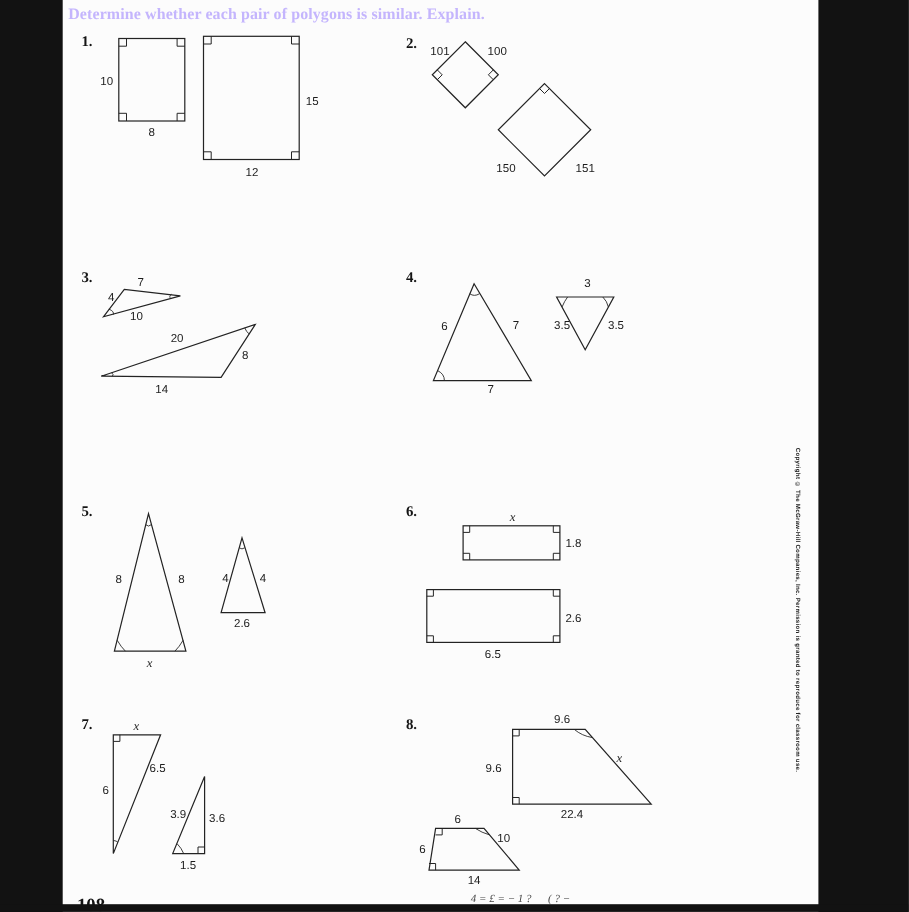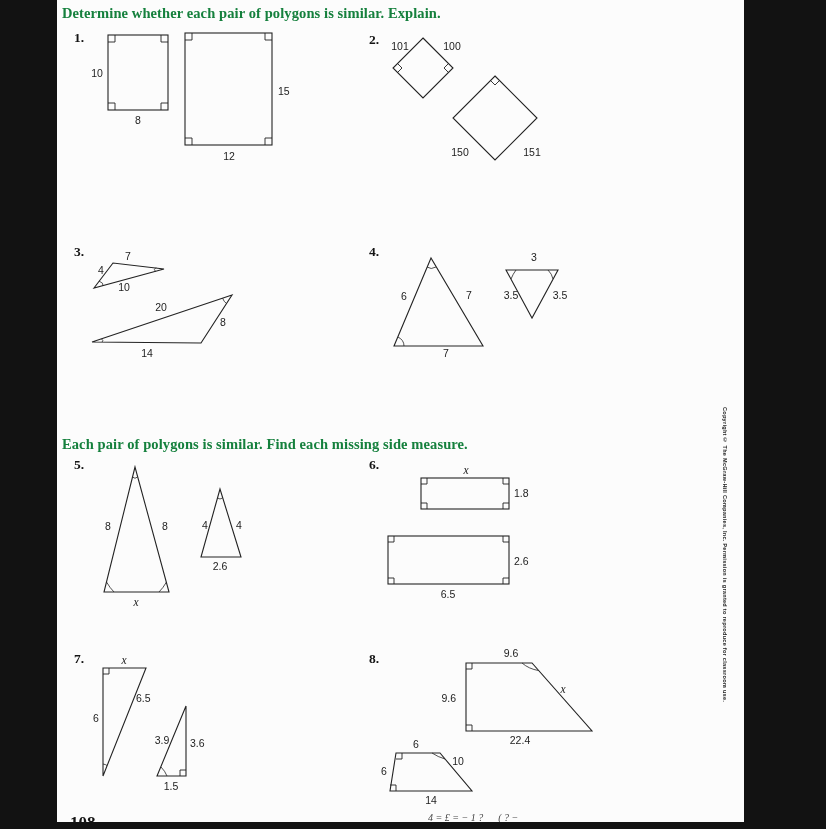--- a/index.html
+++ b/index.html
@@ -7,21 +7,21 @@
   .stage {
     position:relative; width:826px; height:829px;
     background:#121212; overflow:hidden;
     font-family:"Liberation Serif", serif; color:#1a1a1a;
   }
   .page {
     position:absolute; left:57px; top:0; width:687px; height:829px;
     background:#fcfcfc;
   }
   .heading {
-    position:absolute; font-weight:bold; font-size:14.5px; color:#15803d;
+    position:absolute; font-weight:bold; font-size:14.5px; color:#c4b5fd;
     letter-spacing:0.1px; white-space:nowrap;
   }
   .prob-num {
     position:absolute; font-weight:bold; font-size:13.5px; color:#141414;
   }
   svg.figures { position:absolute; left:0; top:0; }
   .shape { fill:none; stroke:#232323; stroke-width:1.1; }
   .mark  { fill:none; stroke:#232323; stroke-width:0.9; }
   .arc   { fill:none; stroke:#232323; stroke-width:0.8; }
   .lbl {
@@ -53,21 +53,20 @@
   }
 </style>
 </head>
 <body>
 
 <div class="stage">
 
   <div class="page"></div>
 
   <div class="heading" style="left:62px; top:5px;">Determine whether each pair of polygons is similar. Explain.</div>
-  <div class="heading" style="left:62px; top:436px;">Each pair of polygons is similar. Find each missing side measure.</div>
 
   <div class="prob-num" style="left:74px; top:30px;">1.</div>
   <div class="prob-num" style="left:369px; top:32px;">2.</div>
   <div class="prob-num" style="left:74px; top:244px;">3.</div>
   <div class="prob-num" style="left:369px; top:244px;">4.</div>
   <div class="prob-num" style="left:74px; top:457px;">5.</div>
   <div class="prob-num" style="left:369px; top:457px;">6.</div>
   <div class="prob-num" style="left:74px; top:651px;">7.</div>
   <div class="prob-num" style="left:369px; top:651px;">8.</div>
 

